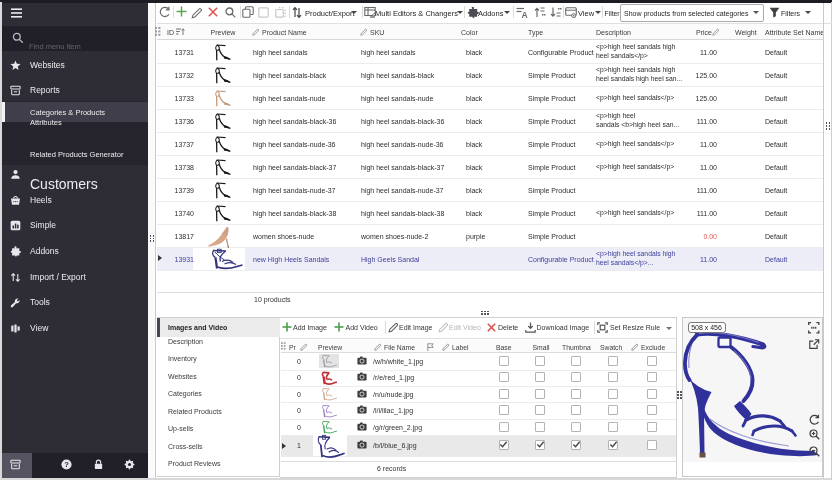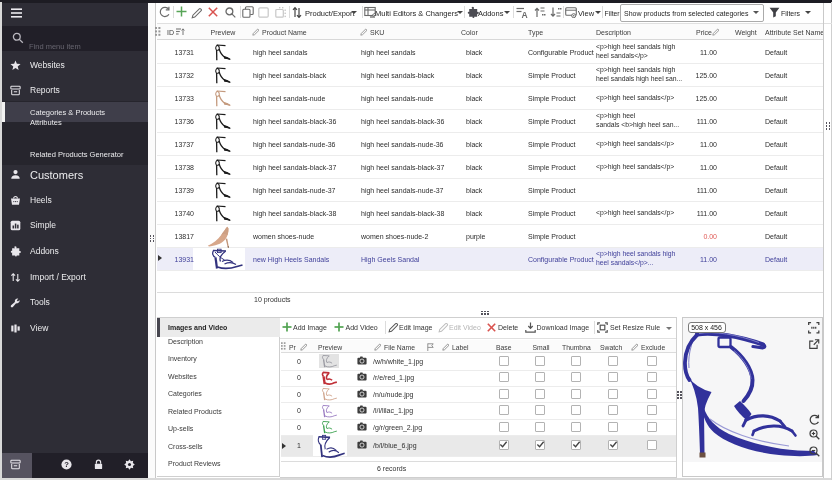--- a/index.html
+++ b/index.html
@@ -51,21 +51,21 @@
     <div class="a" style="left:1.5px;top:101.5px;width:3px;height:20.5px;background:#f2f2f2"></div>
     <div class="t w" style="left:30px;top:107.5px;font-size:7.5px">Categories &amp; Products</div>
     <div class="t w" style="left:30px;top:118px;font-size:7.5px">Attributes</div>
     <div class="t w" style="left:30px;top:149.5px;font-size:7.5px">Related Products Generator</div>
     <div class="a" style="left:10px;top:168.5px;width:11px;height:11px">
       <svg width="11" height="11" viewBox="0 0 13 13">
         <circle cx="6.5" cy="3.6" r="2.5" fill="#e8e6eb"></circle>
         <path d="M1.5 11.5 Q1.5 7.3 6.5 7.3 Q11.5 7.3 11.5 11.5 Z" fill="#e8e6eb"></path>
       </svg>
     </div>
-    <div class="t w" style="left:30px;top:170px;font-size:11px;line-height:11px">Customers</div>
+    <div class="t w" style="left:30px;top:179px;font-size:14px;line-height:11px">Customers</div>
     <div class="a" style="left:10px;top:194.5px;width:11px;height:11px">
       <svg width="11" height="11" viewBox="0 0 13 13">
         <path d="M4.2 4.2 C4.2 1 8.8 1 8.8 4.2" fill="none" stroke="#e8e6eb" stroke-width="1.2"></path>
         <path d="M1.2 4.2 L11.8 4.2 L10.6 11.5 L2.4 11.5 Z" fill="#e8e6eb"></path>
         <g fill="#2e2d36">
           <circle cx="4.5" cy="7.8" r="0.7"></circle>
           <circle cx="6.5" cy="7.8" r="0.7"></circle>
           <circle cx="8.5" cy="7.8" r="0.7"></circle>
         </g>
       </svg>

